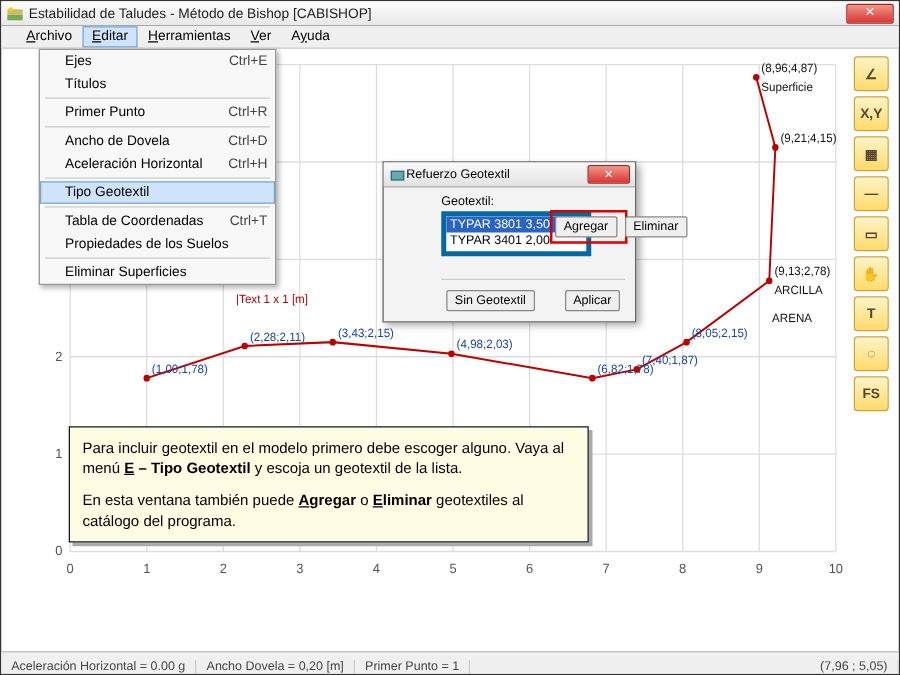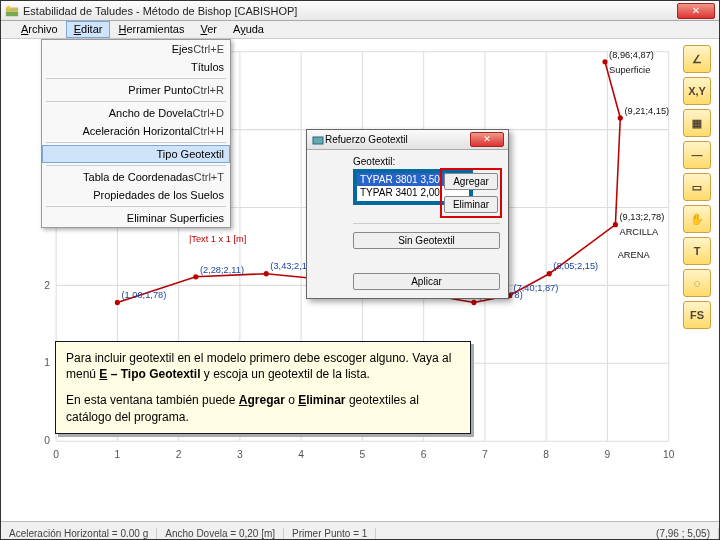--- a/index.html
+++ b/index.html
@@ -5,21 +5,21 @@
   * { box-sizing: border-box; margin: 0; padding: 0; }
   body { width: 720px; height: 540px; font-family: Tahoma, Arial, sans-serif; font-size: 11px; background: #fff; overflow: hidden; position: relative; border: 1px solid #333; }
   .titlebar { height: 20px; background: linear-gradient(#fdfdfd,#e8e8e8); display: flex; align-items: center; padding: 0 4px; border-bottom: 1px solid #aaa; }
   .titlebar .icon { width: 14px; height: 14px; margin-right: 4px; }
   .titlebar .title { flex: 1; font-size: 11px; color: #222; }
   .titlebar .close { width: 38px; height: 16px; background: linear-gradient(#e98,#d33); border: 1px solid #a22; border-radius: 2px; color: #fff; text-align: center; line-height: 13px; font-size: 10px; }
   .menubar { height: 18px; background: #f0f0f0; border-bottom: 1px solid #ccc; display: flex; padding-left: 12px; }
   .menubar .mitem { padding: 2px 8px; font-size: 11px; cursor: default; }
   .menubar .mitem.active { background: #cfe3fb; border: 1px solid #7aa7d6; padding: 1px 7px; }
   .menubar .u { text-decoration: underline; }
-  .dropdown { position: absolute; left: 40px; top: 38px; width: 190px; background: #f8f8f8; border: 1px solid #999; box-shadow: 2px 2px 4px rgba(0,0,0,.3); z-index: 50; text-align: right; }
+  .dropdown { position: absolute; left: 30px; top: 38px; width: 190px; background: #f8f8f8; border: 1px solid #999; box-shadow: 2px 2px 4px rgba(0,0,0,.3); z-index: 50; }
   .dropdown .drow { display: flex; padding: 3px 6px 3px 20px; font-size: 11px; cursor: default; }
   .dropdown .drow.sel { background: #cfe3fb; border: 1px solid #7aa7d6; padding: 2px 5px 2px 19px; }
   .dropdown .drow .lbl { flex: 1; }
   .dropdown .drow .sc { color: #444; }
   .dropdown .sep { height: 1px; background: #ccc; margin: 2px 4px; }
   .toolstrip { position: absolute; right: 6px; top: 44px; width: 30px; display: flex; flex-direction: column; gap: 4px; z-index: 5; }
   .toolstrip .tbtn { width: 28px; height: 28px; background: linear-gradient(#fff4c8,#ffdb6b); border: 1px solid #caa43a; border-radius: 3px; display: flex; align-items: center; justify-content: center; font-size: 11px; font-weight: bold; color: #543; }
   .chart { position: absolute; left: 18px; top: 40px; right: 40px; bottom: 70px; }
   .chart svg { width: 100%; height: 100%; }
   .chart .ptlabel { font-size: 9px; fill: #1a46a0; }
@@ -27,23 +27,23 @@
   .chart .ptlabel.red { fill: #b00; }
   .dialog { position: absolute; left: 305px; top: 128px; width: 203px; background: #f3f3f3; border: 1px solid #666; box-shadow: 3px 3px 6px rgba(0,0,0,.35); z-index: 60; font-size: 10px; }
   .dialog .dtitle { height: 20px; background: linear-gradient(#fafafa,#e2e2e2); display: flex; align-items: center; padding: 0 4px; border-bottom: 1px solid #aaa; }
   .dialog .dtitle .t { flex: 1; font-size: 10px; }
   .dialog .dtitle .dclose { width: 34px; height: 15px; background: linear-gradient(#e98,#d33); border: 1px solid #a22; border-radius: 2px; color: #fff; text-align: center; line-height: 12px; font-size: 9px; }
   .dialog .body { padding: 6px 8px 8px; margin-left: 38px; }
   .dialog .lblg { font-size: 10px; margin-bottom: 2px; }
   .dialog .listbox { width: 120px; height: 36px; background: #fff; border: 4px solid #0369a1; overflow: hidden; }
   .dialog .listbox .li { padding: 1px 3px; font-size: 10px; }
   .dialog .listbox .li.sel { background: #2a63c8; color: #fff; }
-  .dialog .btncol { position: absolute; right: 6px; top: 38px; width: 62px; border: 2px solid #d00; padding: 3px 2px; display: flex; flex-direction: column; gap: 6px; }
+  .dialog .btncol { position: absolute; right: 6px; top: 38px; width: 62px; border: 2px solid #d00; padding: 3px 2px; display: flex; flex-direction: row; gap: 6px; }
   .dialog button { font-size: 10px; padding: 2px 6px; background: #efefef; border: 1px solid #888; border-radius: 2px; }
-  .dialog .brow { margin-top: 18px; display: flex; gap: 24px; justify-content: center; border-top: 1px solid #ccc; padding-top: 8px; flex-direction: column; }
+  .dialog .brow { margin-top: 18px; display: flex; gap: 24px; justify-content: center; border-top: 1px solid #ccc; padding-top: 8px; }
   .tip { position: absolute; left: 54px; top: 340px; width: 416px; background: #fffde3; border: 1px solid #0f172a; padding: 8px 10px; font-size: 12px; line-height: 1.35; z-index: 30; box-shadow: 3px 3px 0 #aaa; }
   .status { position: absolute; left: 0; right: 0; bottom: 0; height: 18px; background: #f0f0f0; border-top: 1px solid #bbb; display: flex; align-items: flex-end; font-size: 10px; color: #444; }
   .status .cell { padding: 0 8px; border-right: 1px solid #ccc; }
   .status .spacer { flex: 1; }
 </style>
 </head>
 <body>
 
 <div class="titlebar">
   <svg class="icon" viewBox="0 0 16 16">

